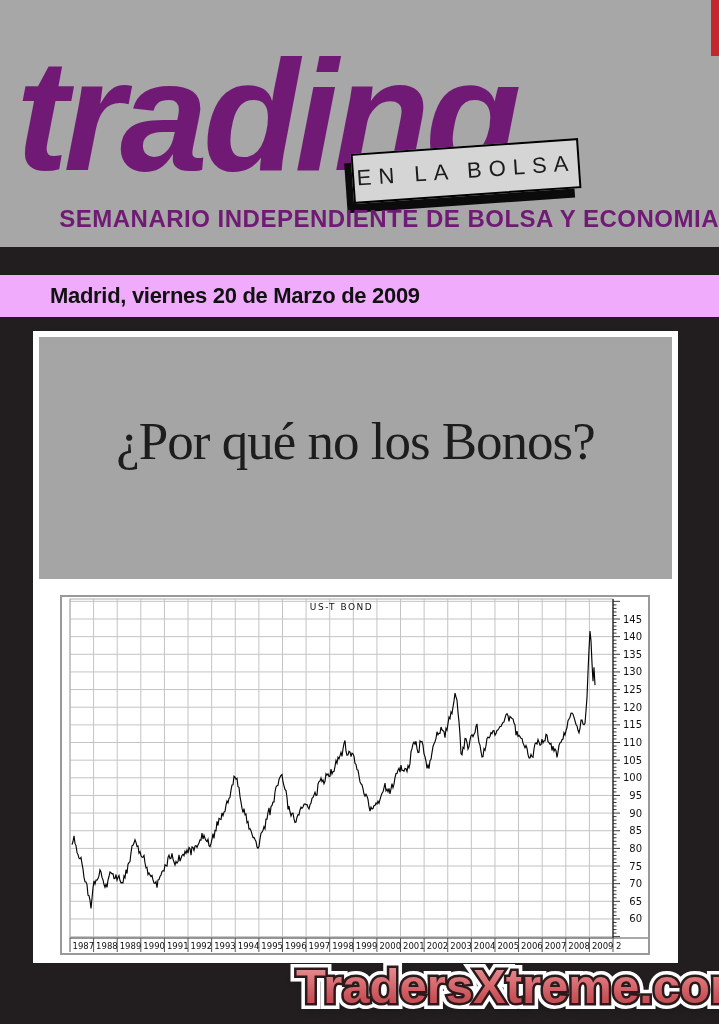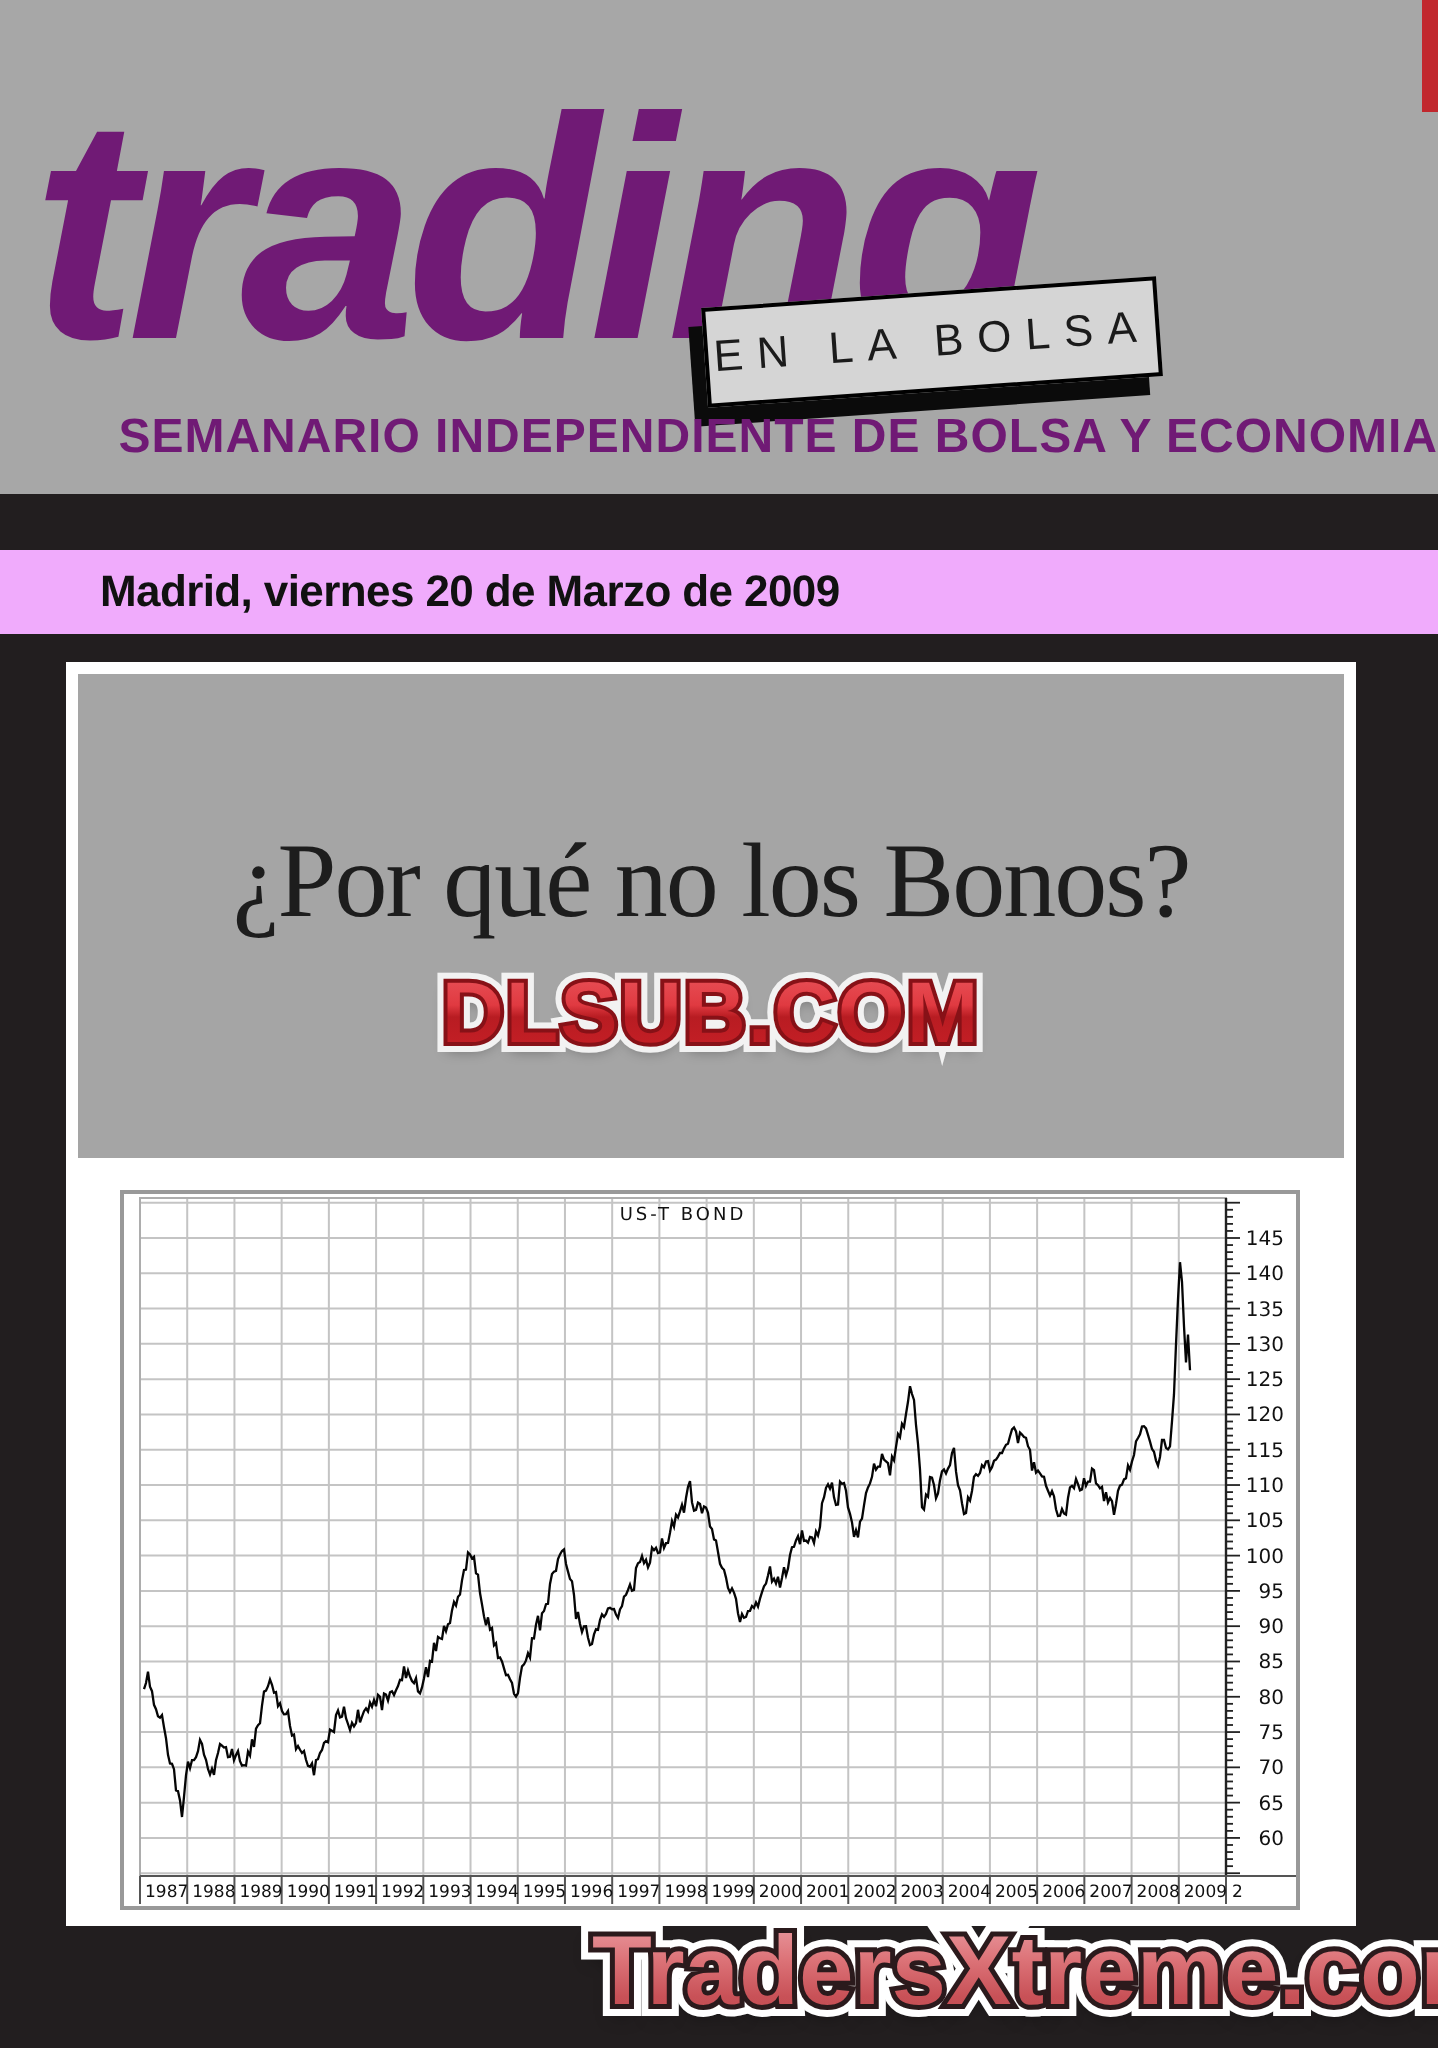--- a/index.html
+++ b/index.html
@@ -71,25 +71,20 @@
 
   <div class="datebar">
     <span>Madrid, viernes 20 de Marzo de 2009</span>
   </div>
 
   <main>
     <div class="content-box">
 
       <div class="title-box">
         <h1 class="headline">¿Por qué no los Bonos?</h1>
-        <div class="dlsub layered">
-          <span class="l1">DLSUB.COM</span>
-          <span class="l2">DLSUB.COM</span>
-          <span class="l3">DLSUB.COM</span>
-        </div>
       </div>
 
       <div class="chart-box">
         <svg id="chart-svg" width="586" height="356" viewBox="0 0 586 356">
             <line x1="8" y1="4.355" x2="551" y2="4.355" stroke="#c4c4c4" stroke-width="1"></line>
             <line x1="8" y1="22" x2="551" y2="22" stroke="#c4c4c4" stroke-width="1"></line>
             <line x1="8" y1="39.644999999999996" x2="551" y2="39.644999999999996" stroke="#c4c4c4" stroke-width="1"></line>
             <line x1="8" y1="57.29" x2="551" y2="57.29" stroke="#c4c4c4" stroke-width="1"></line>
             <line x1="8" y1="74.935" x2="551" y2="74.935" stroke="#c4c4c4" stroke-width="1"></line>
             <line x1="8" y1="92.58" x2="551" y2="92.58" stroke="#c4c4c4" stroke-width="1"></line>

